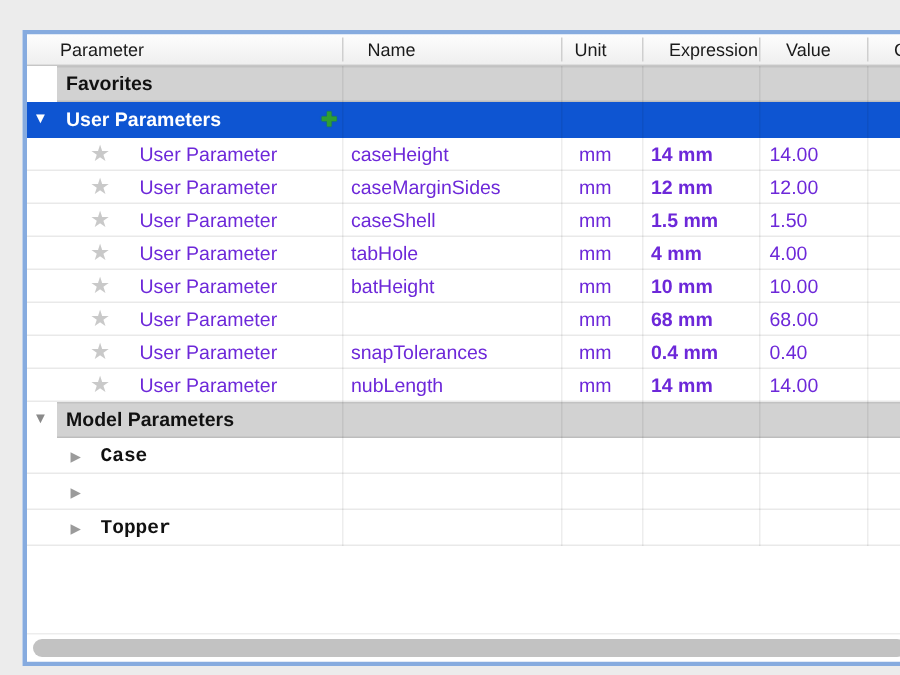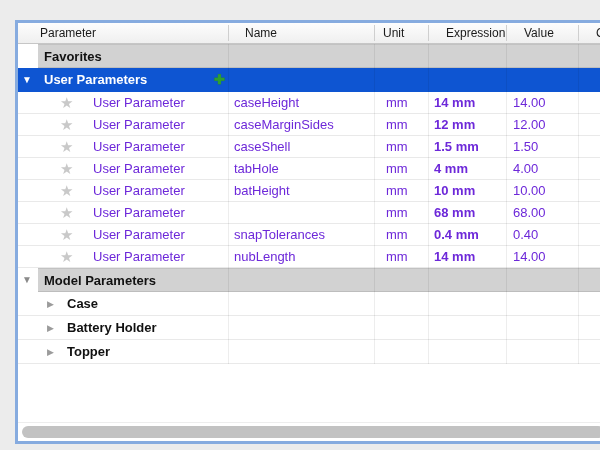--- a/index.html
+++ b/index.html
@@ -48,21 +48,21 @@
   }
   .user-row{height:22px;line-height:22px;border-bottom:1px solid #e9e9e9;background:#fff;}
   .sub-row{height:24px;line-height:24px;border-bottom:1px solid #e9e9e9;background:#fff;}
   .cell{position:absolute;top:0;font-size:13px;color:#6d28d9;}
   .star-icon{position:absolute;left:42px;top:0;font-size:15px;color:#c9c9c9;}
   .c-param{left:75px;}
   .c-name{left:216px;}
   .c-unit{left:368px;}
   .c-expr{left:416px;font-weight:bold;}
   .c-value{left:495px;}
-  .sub-label{position:absolute;left:49px;top:0;font-weight:bold;font-size:13px;color:#111;}
+  .sub-label{position:absolute;left:49px;top:0;font-weight:bold;font-size:13px;color:#111;font-family:Liberation Mono, monospace;}
   
   .colsep-overlay{position:absolute;left:0;top:0;width:100%;height:100%;pointer-events:none;}
   .colsep{position:absolute;top:0;bottom:0;width:1px;background:rgba(0,0,0,0.07);}
   
   .hscroll{
     position:absolute;left:0;right:0;bottom:0;height:18px;background:#ffffff;
     border-top:1px solid #ededed;
   }
   .hthumb{
     position:absolute;left:4px;right:0;top:3px;height:12px;
@@ -186,21 +186,20 @@
     </div>
 
     <div id="model-sub-rows">
   <div class="row sub-row">
     <span class="tri-right-gray">▶</span>
     <span class="sub-label">Case</span>
   </div>
 
   <div class="row sub-row">
     <span class="tri-right-gray">▶</span>
-    <span class="sub-label">Battery Holder</span>
   </div>
 
   <div class="row sub-row">
     <span class="tri-right-gray">▶</span>
     <span class="sub-label">Topper</span>
   </div>
 </div>
 
     <div class="colsep-overlay">
       <div class="colsep" style="left:210px"></div>

